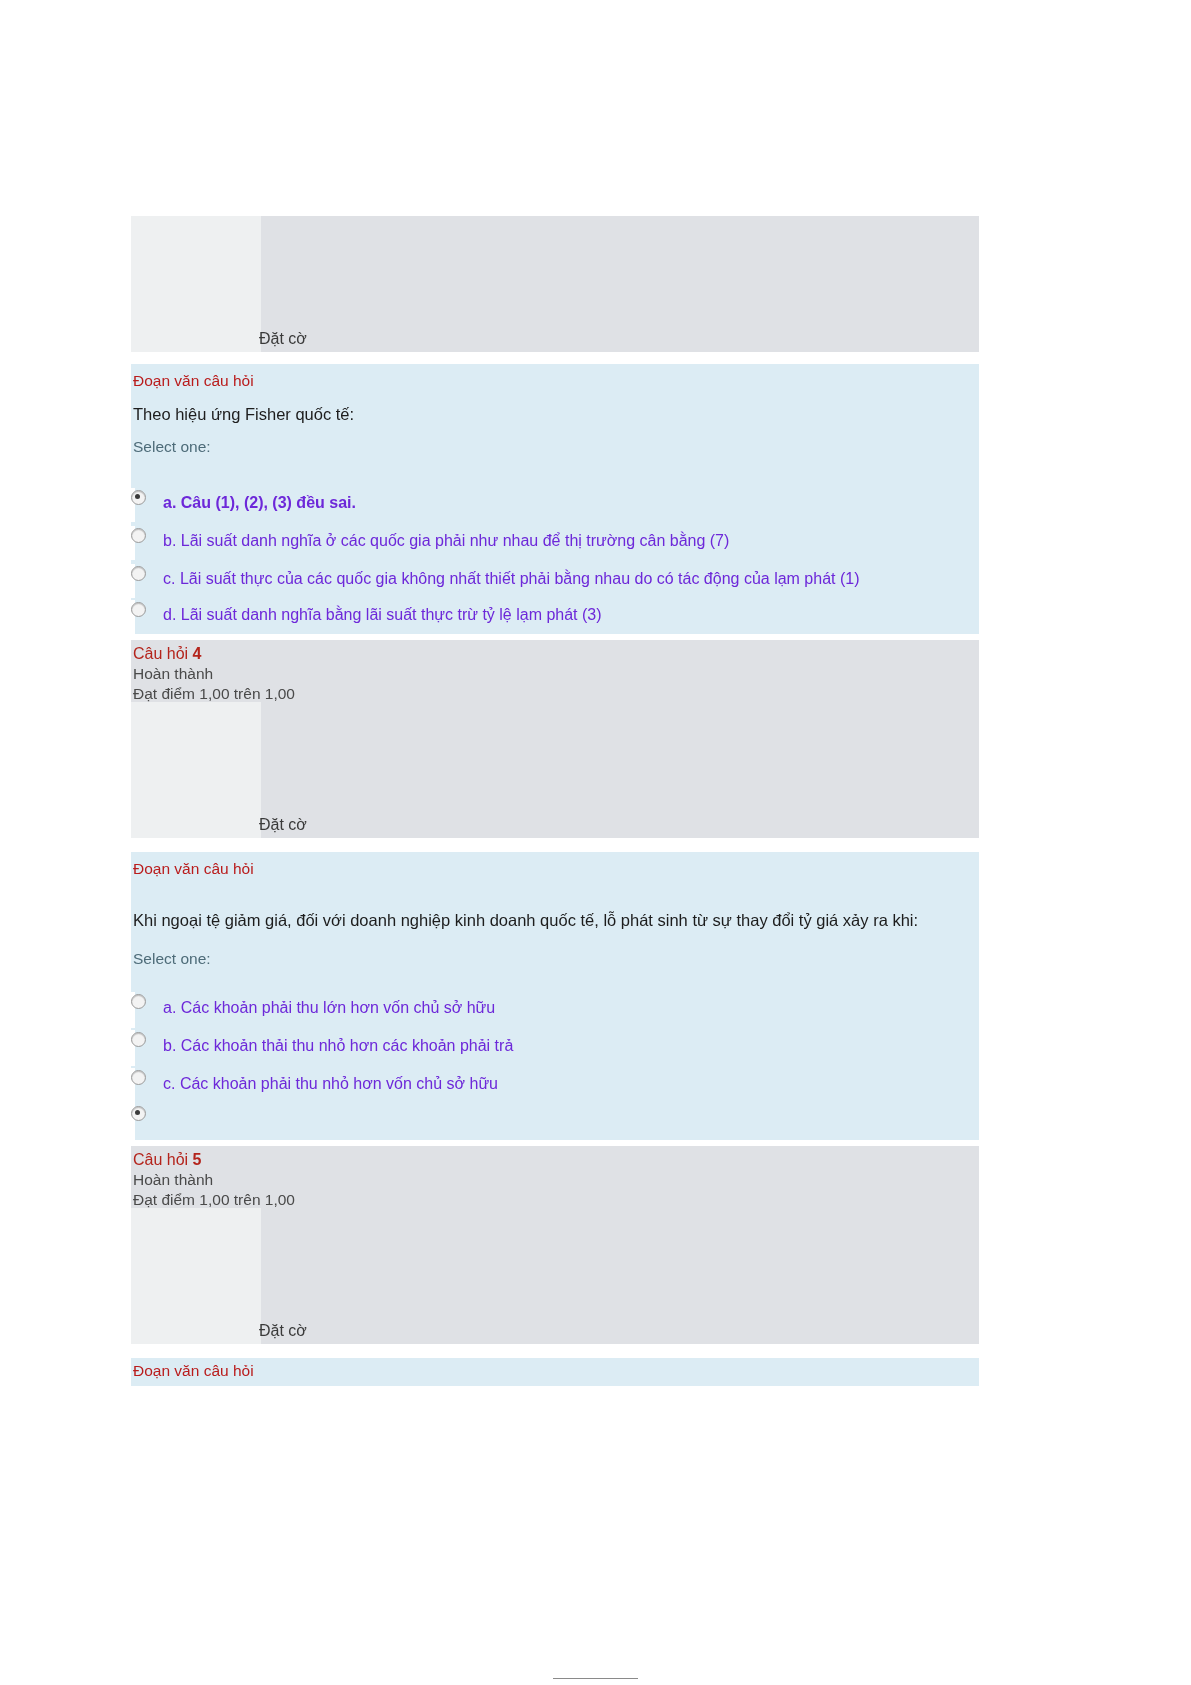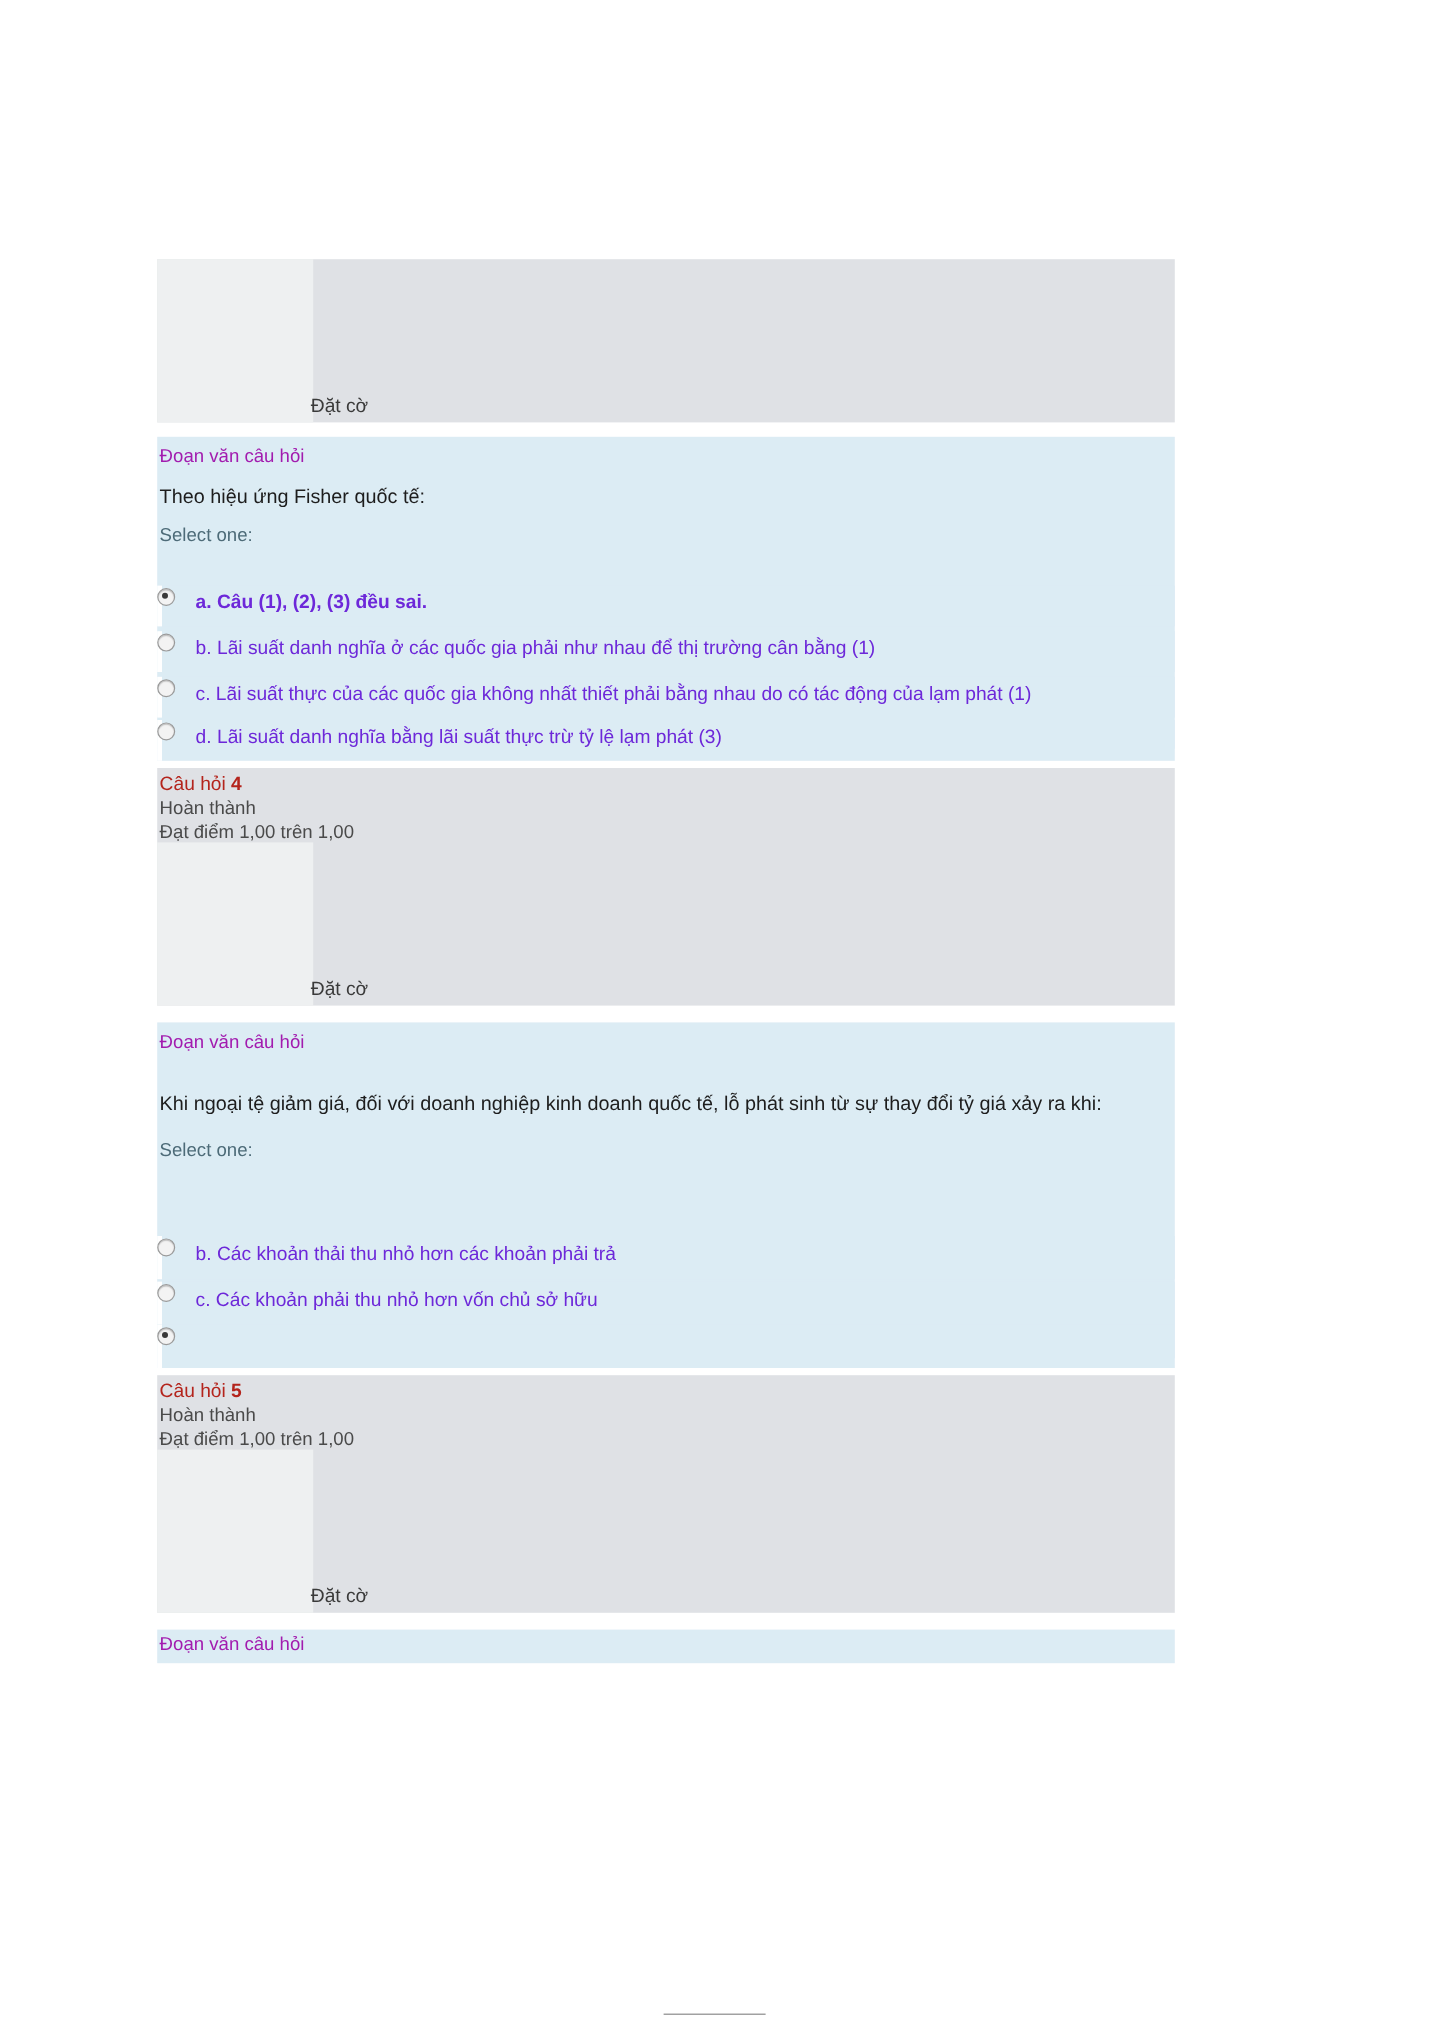--- a/index.html
+++ b/index.html
@@ -61,21 +61,21 @@
   }
   
   .ablock {
     position: absolute;
     left: 131px;
     width: 848px;
     background: #dcecf4;
   }
   .stem-label {
     font-size: 15.5px;
-    color: #a21caf;
+    color: #b91c1c;
     padding: 8px 0 0 2px;
   }
   .stem-text {
     font-size: 16.5px;
     color: #1d1d1d;
     padding: 14px 2px 0 2px;
     line-height: 1.32;
   }
   .select-one {
     font-size: 15.5px;
@@ -163,21 +163,21 @@
     <div class="option bold" style="margin-left:30px; padding-top:5px;">
       <span class="radio checked"></span>
       <span class="otext">a. Câu (1), (2), (3) đều sai.</span>
     </div>
   </div>
 
   <div class="optrow" style="top:526px; height:34px;">
     <div class="ribbon"></div>
     <div class="option" style="margin-left:30px; padding-top:5px;">
       <span class="radio"></span>
-      <span class="otext">b. Lãi suất danh nghĩa ở các quốc gia phải như nhau để thị trường cân bằng (1)</span>
+      <span class="otext">b. Lãi suất danh nghĩa ở các quốc gia phải như nhau để thị trường cân bằng (7)</span>
     </div>
   </div>
 
   <div class="optrow" style="top:564px; height:34px;">
     <div class="ribbon"></div>
     <div class="option" style="margin-left:30px; padding-top:5px;">
       <span class="radio"></span>
       <span class="otext">c. Lãi suất thực của các quốc gia không nhất thiết phải bằng nhau do có tác động của lạm phát (1)</span>
     </div>
   </div>
@@ -201,20 +201,27 @@
     </div>
     <div class="flag">Đặt cờ</div>
   </div>
 
   <div class="ablock" style="top:852px; height:280px;">
     <div class="stem-label">Đoạn văn câu hỏi</div>
     <div class="stem-text" style="padding-top:32px;">Khi ngoại tệ giảm giá, đối với doanh nghiệp kinh doanh quốc tế, lỗ phát sinh từ sự thay đổi tỷ giá xảy ra khi:</div>
     <div class="select-one" style="padding-top:18px;">Select one:</div>
   </div>
 
+  <div class="optrow" style="top:992px; height:36px;">
+    <div class="ribbon"></div>
+    <div class="option" style="margin-left:30px; padding-top:6px;">
+      <span class="radio"></span>
+      <span class="otext">a. Các khoản phải thu lớn hơn vốn chủ sở hữu</span>
+    </div>
+  </div>
 
   <div class="optrow" style="top:1030px; height:36px;">
     <div class="ribbon"></div>
     <div class="option" style="margin-left:30px; padding-top:6px;">
       <span class="radio"></span>
       <span class="otext">b. Các khoản thải thu nhỏ hơn các khoản phải trả</span>
     </div>
   </div>
 
   <div class="optrow" style="top:1068px; height:36px;">

